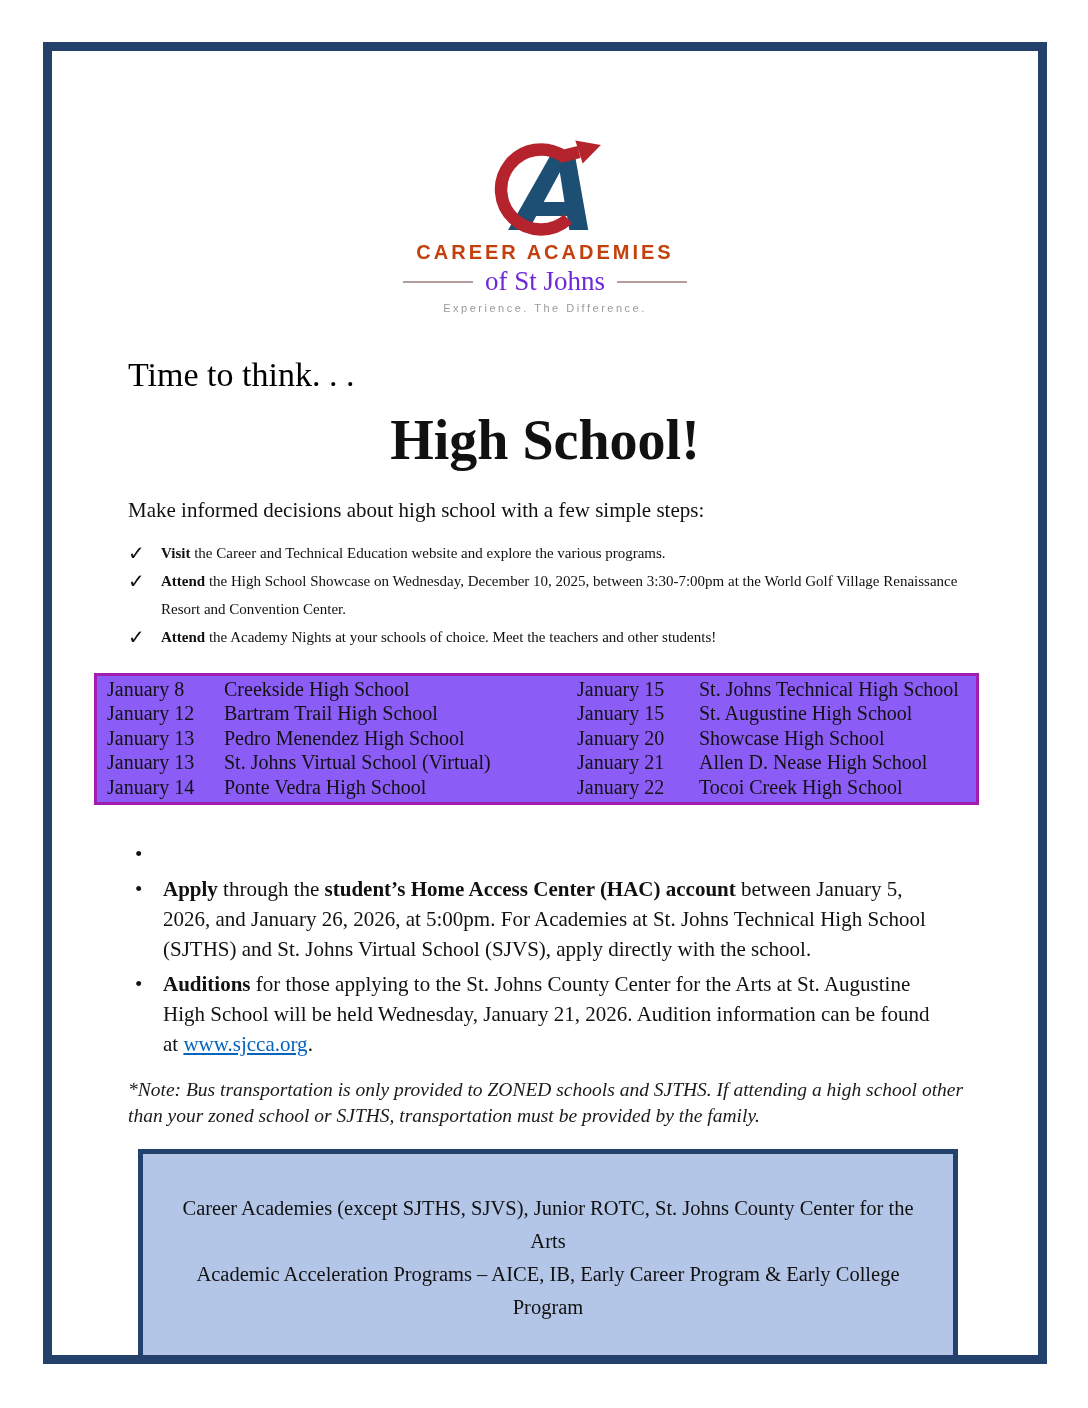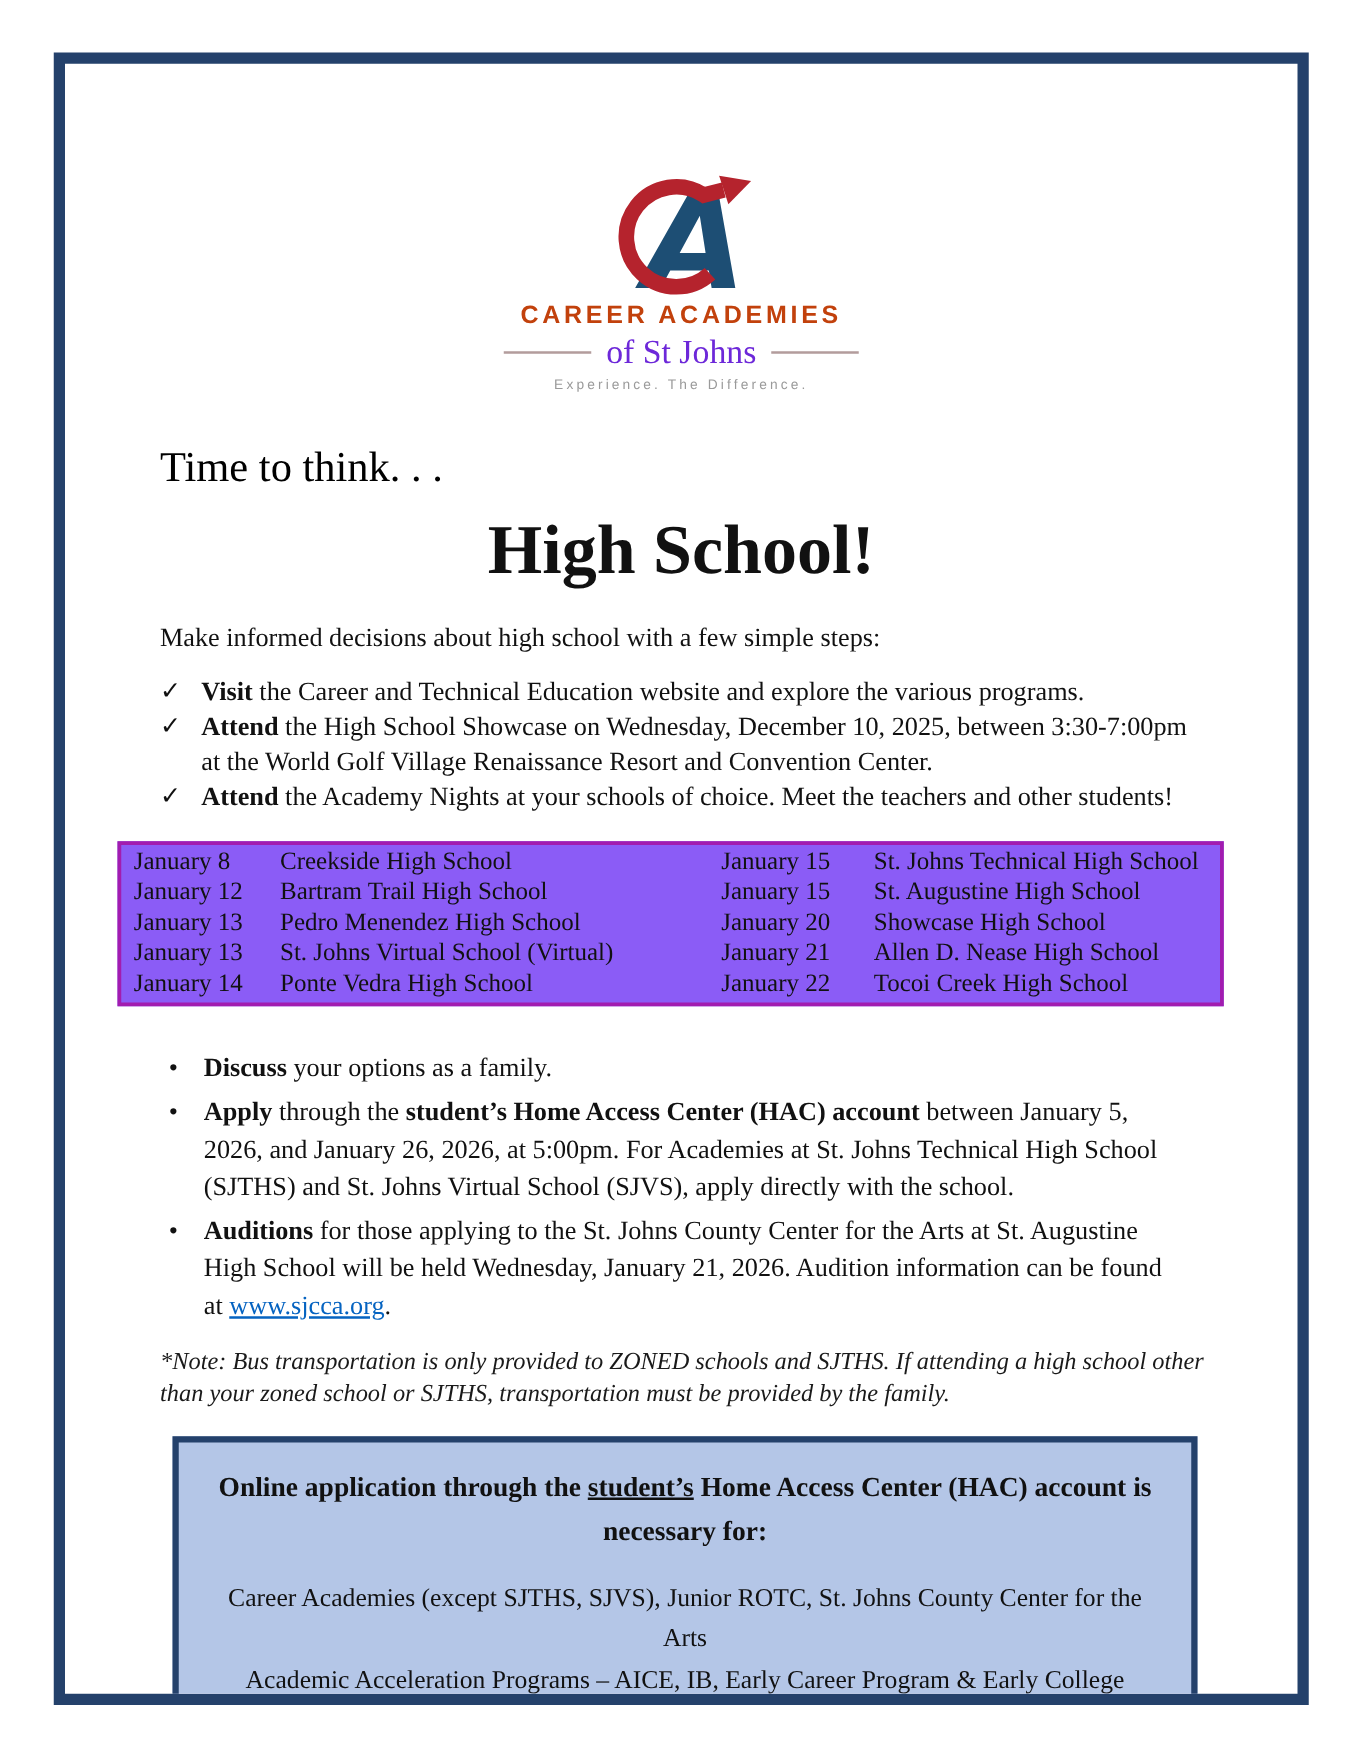--- a/index.html
+++ b/index.html
@@ -32,21 +32,21 @@
 
   
   .pretitle{margin-top:42px;font-size:34px;color:#000;}
   .main-title{margin-top:16px;font-size:56px;font-weight:bold;line-height:1.1;}
   .intro{margin-top:26px;font-size:21px;}
 
   
   .checklist{margin-top:16px;}
   .check-item{display:flex;align-items:flex-start;}
   .check-mark{width:33px;font-size:20px;line-height:28px;flex:0 0 33px;}
-  .check-text{font-size:21px;line-height:28px;max-width:800px;}
+  .check-text{font-size:15px;line-height:28px;max-width:800px;}
   b{font-weight:bold;}
 
   
   .sched{
     margin-top:22px;margin-left:-34px;width:885px;box-sizing:border-box;
     background:#8b5cf6;border:3px solid #a21caf;padding:1px 0 2px 0;
   }
   .sched-row{
     display:grid;grid-template-columns:117px 353px 122px auto;
     padding:0 0 0 10px;font-size:20px;line-height:24.6px;
@@ -145,35 +145,33 @@
       <span>January 14</span>
       <span>Ponte Vedra High School</span>
       <span>January 22</span>
       <span>Tocoi Creek High School</span>
     </div>
   </div>
 
   <div class="bullets">
     <div class="bullet-item">
       <span class="bullet-dot">•</span>
-      <div class="bullet-text"><b>Discuss</b><span> your options as a family.</span></div>
     </div>
     <div class="bullet-item">
       <span class="bullet-dot">•</span>
       <div class="bullet-text"><b>Apply</b><span> through the </span><b>student’s Home Access Center (HAC) account</b><span> between January 5, 2026, and January 26, 2026, at 5:00pm. For Academies at St. Johns Technical High School (SJTHS) and St. Johns Virtual School (SJVS), apply directly with the school.</span></div>
     </div>
     <div class="bullet-item">
       <span class="bullet-dot">•</span>
       <div class="bullet-text"><b>Auditions</b><span> for those applying to the St. Johns County Center for the Arts at St. Augustine High School will be held Wednesday, January 21, 2026. Audition information can be found at </span><a class="link" href="#">www.sjcca.org</a><span>.</span></div>
     </div>
   </div>
 
   <div class="note">*Note: Bus transportation is only provided to ZONED schools and SJTHS. If attending a high school other than your zoned school or SJTHS, transportation must be provided by the family.</div>
 
   <div class="info-box">
-    <div class="info-box-title"><span>Online application through the </span><span class="u">student’s</span><span> Home Access Center (HAC) account is necessary for:</span></div>
     <div class="info-box-body">
       <div>Career Academies (except SJTHS, SJVS), Junior ROTC, St. Johns County Center for the Arts</div>
       <div>Academic Acceleration Programs – AICE, IB, Early Career Program &amp; Early College Program</div>
     </div>
   </div>
 
 </div>
 
 </body></html>

